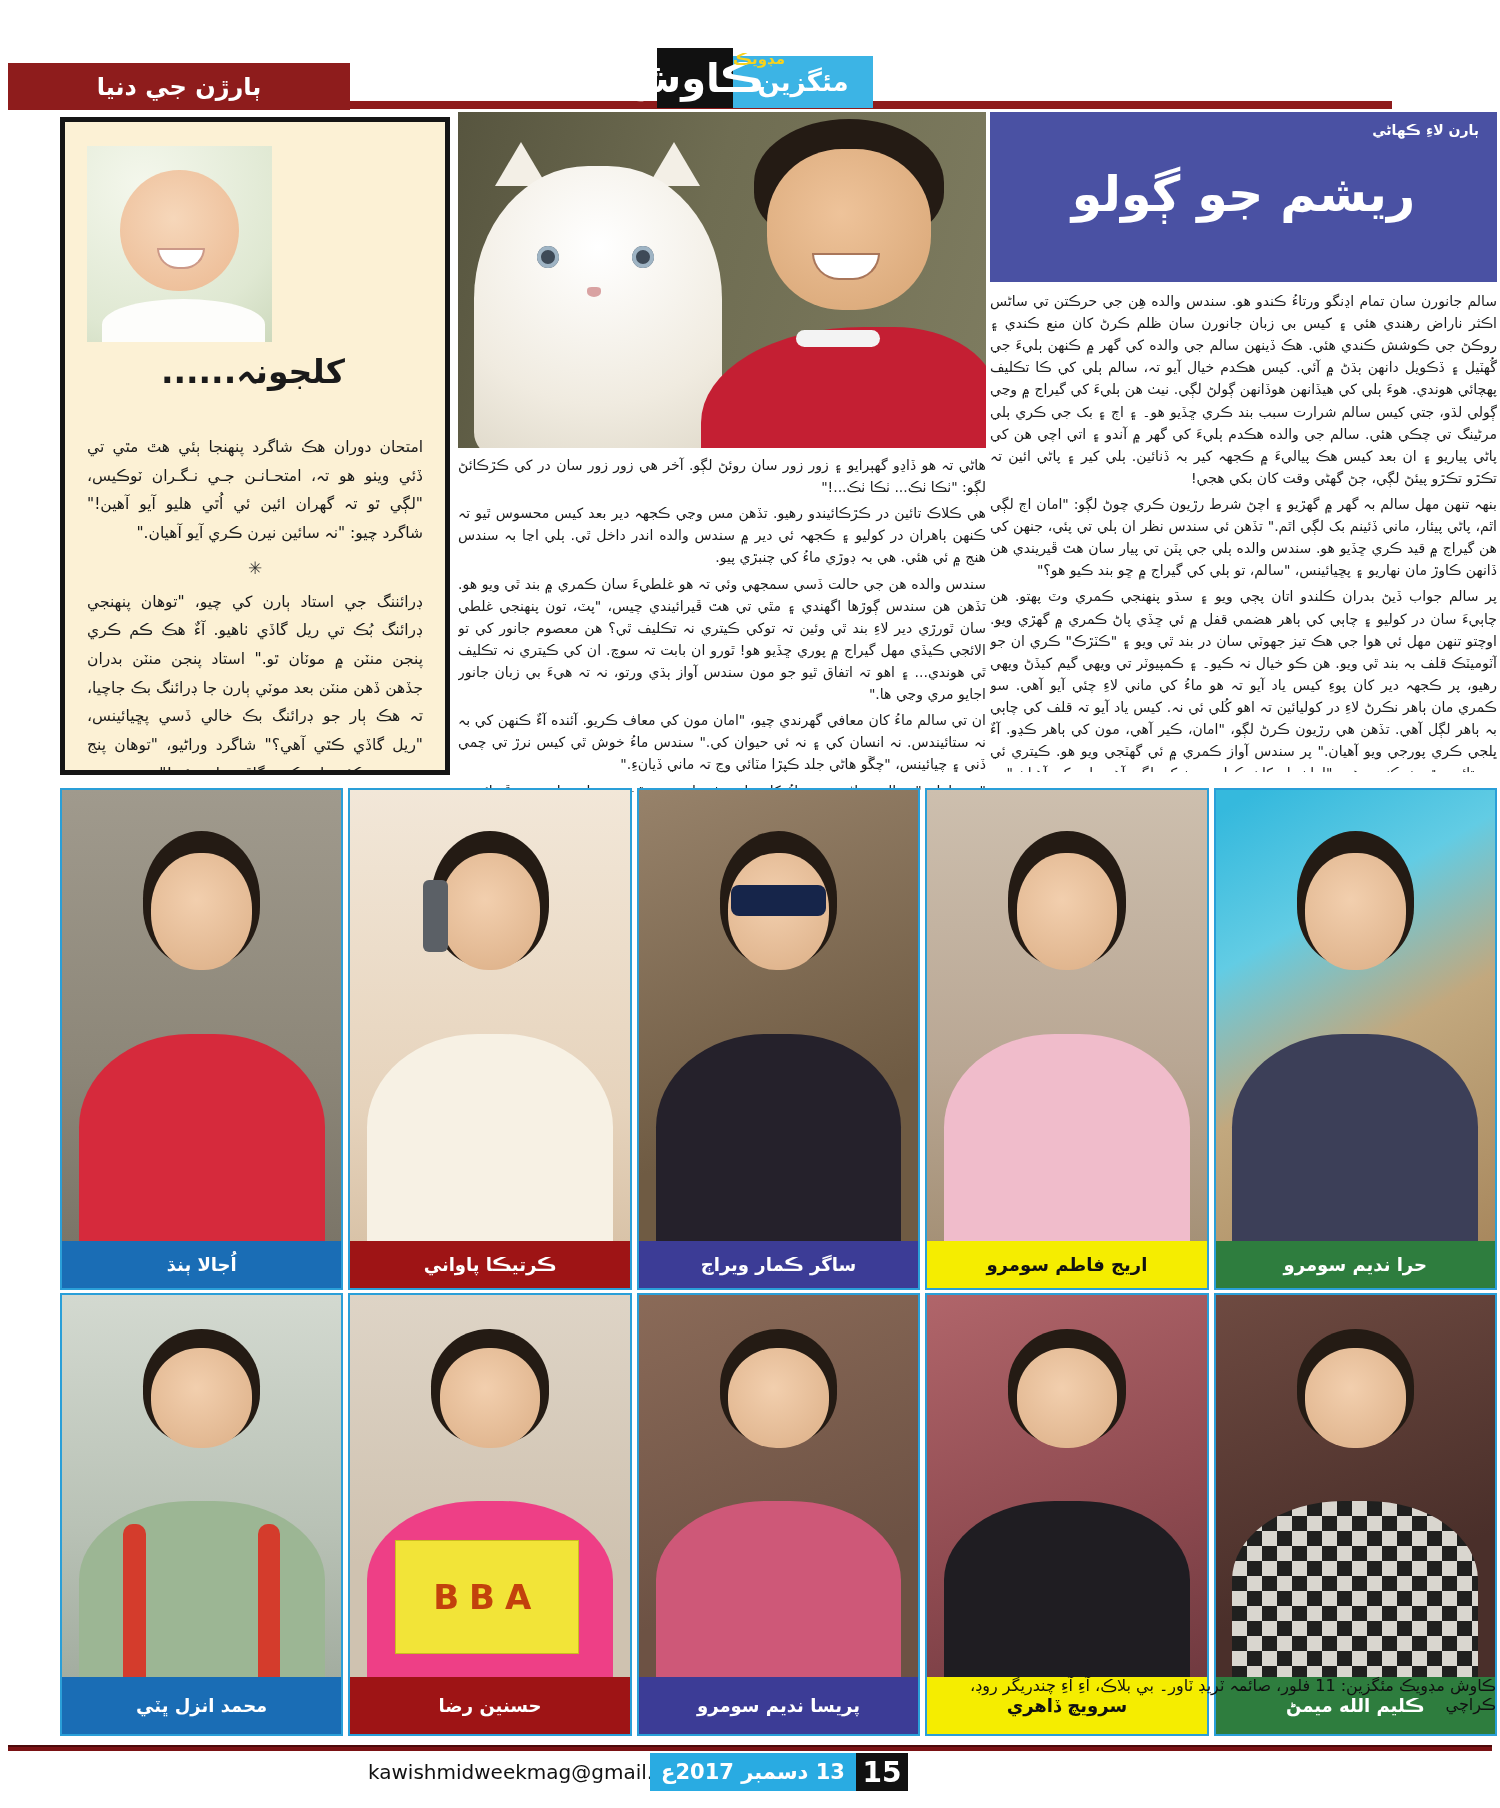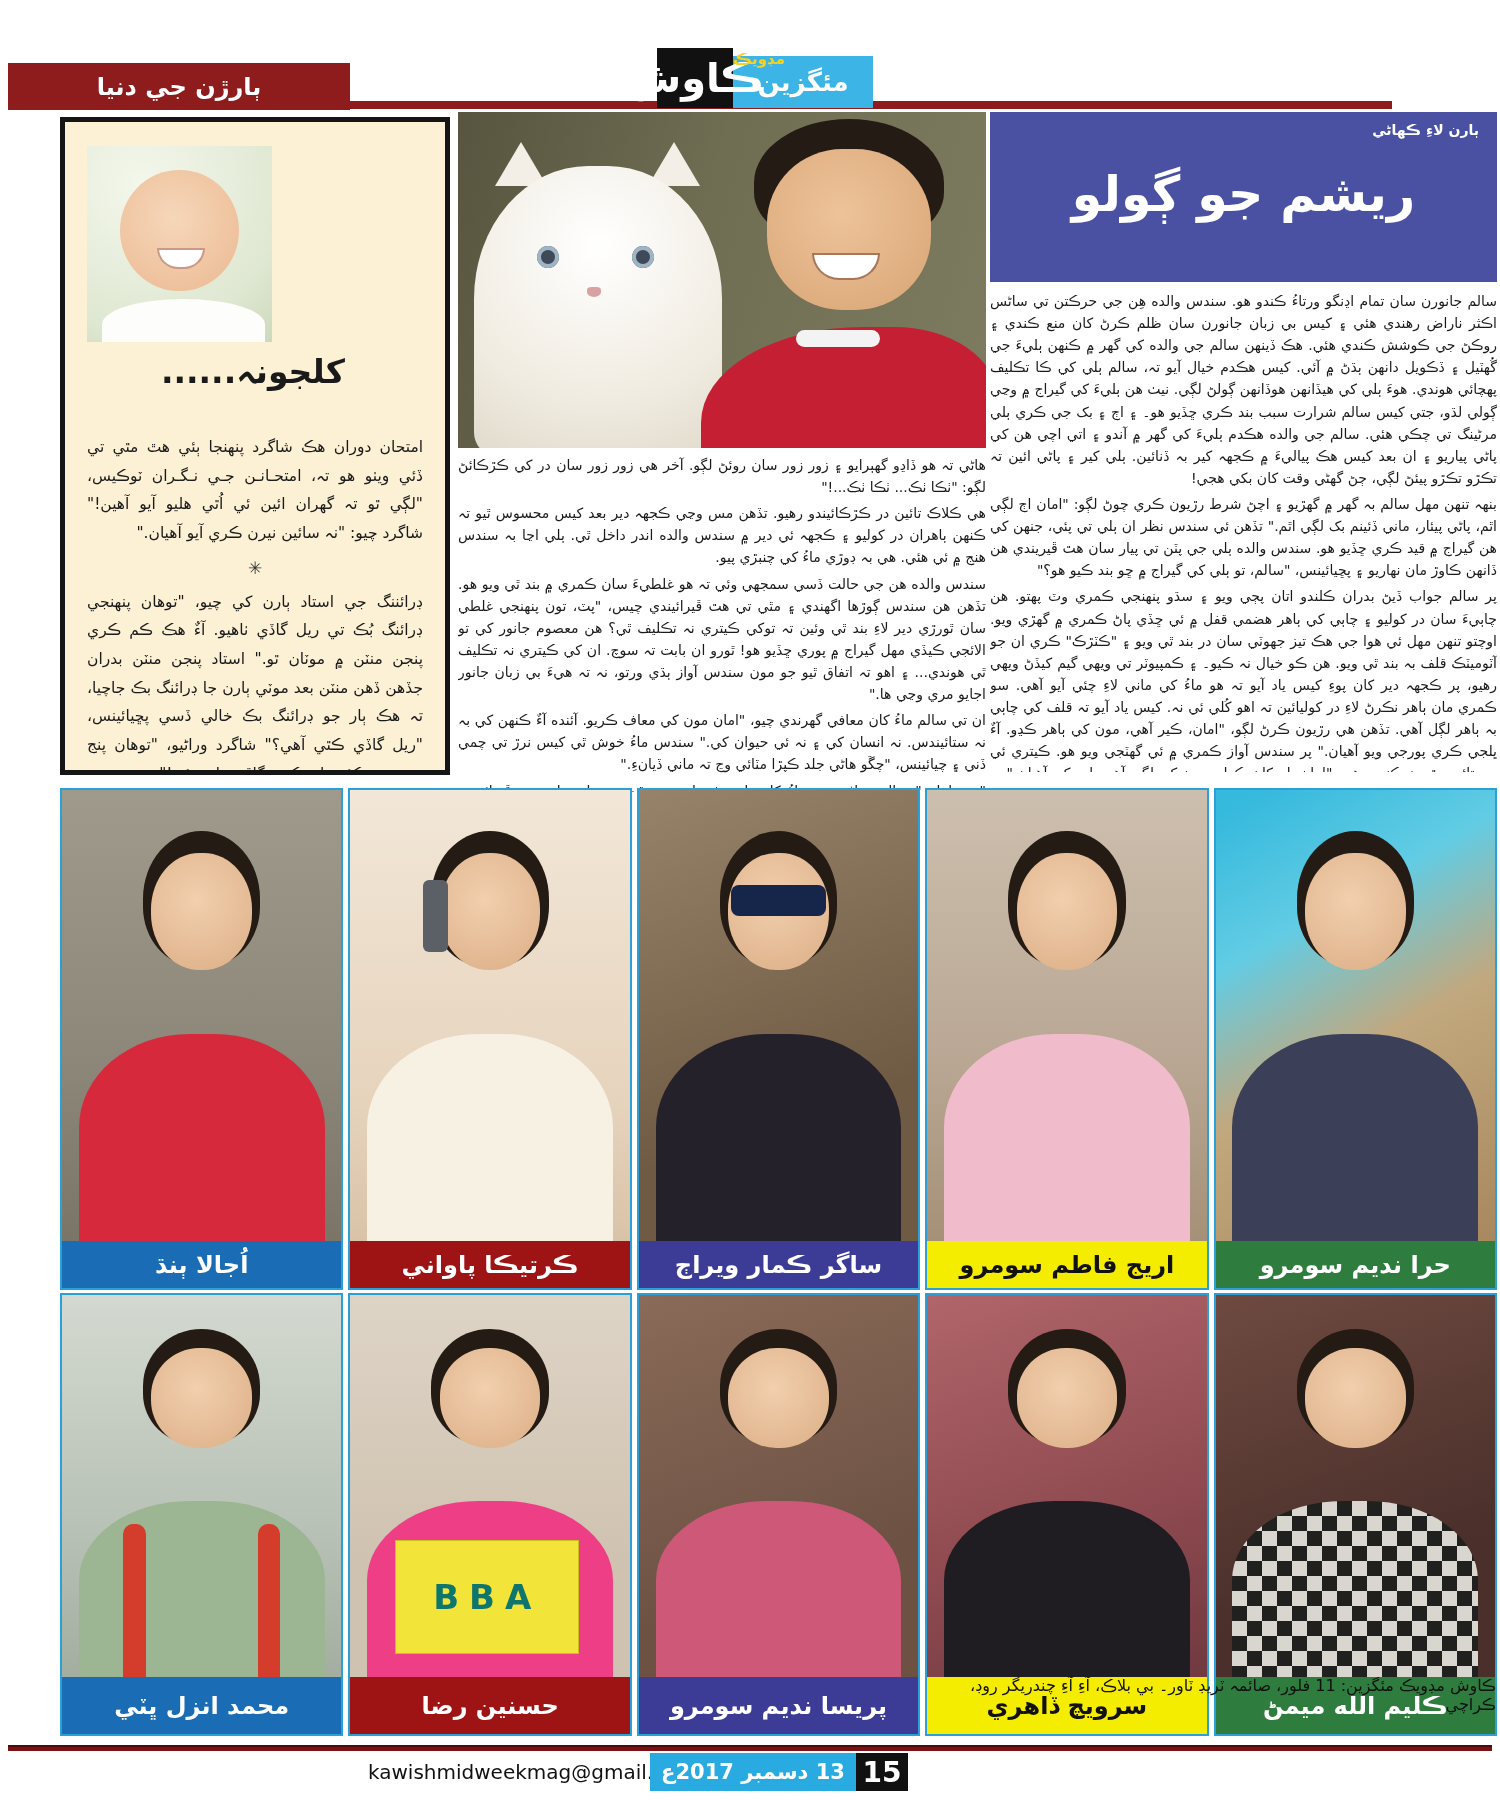--- a/index.html
+++ b/index.html
@@ -55,21 +55,21 @@
   .story-col-right { left:990px; top:290px; width:507px; height:482px; direction:rtl; overflow:hidden; }
   .story-col-right p, .story-col-center p { font-size:14px; line-height:1.58; text-align:justify; margin-bottom:4px; }
   .story-col-center { left:458px; top:454px; width:528px; height:338px; direction:rtl; overflow:hidden; }
 
   
   .gallery { left:60px; top:788px; width:1437px; display:flex; gap:5px; }
   .gallery.r2 { top:1293px; }
   .cell { flex:1 1 0; border:2px solid #2a9fd8; background:#fff; display:flex; flex-direction:column; }
   .photo { position:relative; overflow:hidden; height:451px; }
   .r2 .photo { height:382px; }
-  .bar { height:47px; display:flex; align-items:center; justify-content:center; font-weight:bold; font-size:24px; direction:rtl; }
+  .bar { height:47px; display:flex; align-items:center; justify-content:center; font-weight:bold; font-size:18px; direction:rtl; }
   .r2 .bar { height:57px; }
   .hair { position:absolute; left:29%; top:9%; width:42%; height:30%; background:#241b14; border-radius:50% 50% 44% 44%; }
   .face { position:absolute; left:32%; top:14%; width:36%; height:26%; border-radius:48%;
     background:radial-gradient(circle at 45% 40%, #f2cfae, #e0b58e 80%); }
   .torso { position:absolute; left:6%; bottom:0; width:88%; height:46%; border-radius:45% 45% 0 0; background:#888; }
 
   .ph-umbrella { background:linear-gradient(150deg,#35b9dd 4%,#62cce4 30%,#c2a87e 56%,#a8885e 100%); }
   .ph-umbrella .torso { background:#3c3f58; }
   .ph-pink { background:linear-gradient(180deg,#cdbfae,#b9a794 60%,#a59177); }
   .ph-pink .torso { background:#f0bccb; }
@@ -83,21 +83,21 @@
   .ph-red .torso { background:#d62a3c; }
   .ph-scarf { background:linear-gradient(160deg,#6e4a41,#4a2f2a 70%); }
   .ph-scarf .torso { background:repeating-conic-gradient(#20201f 0 25%, #d9d6cf 0 50%) 0 0/30px 30px; }
   .ph-vest { background:linear-gradient(160deg,#b0656a,#8e4a50 60%,#703a40); }
   .ph-vest .torso { background:#1f1d22; }
   .ph-floral { background:linear-gradient(160deg,#8a6a58,#6d5244 70%); }
   .ph-floral .torso { background:#ce5878; }
   .ph-sign { background:linear-gradient(180deg,#ded4c6,#cfc2b0 70%); }
   .ph-sign .torso { background:#ee3f86; }
   .sign { position:absolute; left:16%; bottom:6%; width:66%; height:30%; background:#f2e438; border:1px solid #cbbd20;
-    color:#0f766e; font-weight:bold; font-size:34px; display:flex; align-items:center; justify-content:center; letter-spacing:10px; }
+    color:#c2410c; font-weight:bold; font-size:34px; display:flex; align-items:center; justify-content:center; letter-spacing:10px; }
   .ph-backpack { background:linear-gradient(180deg,#d3d9d0,#b9c2b6 60%,#a3ada0); }
   .ph-backpack .torso { background:#9cb694; }
   .strap { position:absolute; bottom:0; width:8%; height:40%; background:#d43c2c; border-radius:10px 10px 0 0; }
   .strap.l { left:22%; } .strap.r { left:70%; }
 
   
   .foot-rule { left:8px; top:1745px; width:1484px; height:6px; background:#7a1214; border-top:2px solid #4d0a0b; }
   .foot-email { left:368px; top:1760px; width:280px; font-size:20px; direction:ltr; text-align:left; color:#111; }
   .foot-date { left:650px; top:1753px; width:206px; height:38px; background:#29abe2; color:#fff; font-weight:bold; font-size:21px;
     display:flex; align-items:center; justify-content:center; direction:rtl; }

